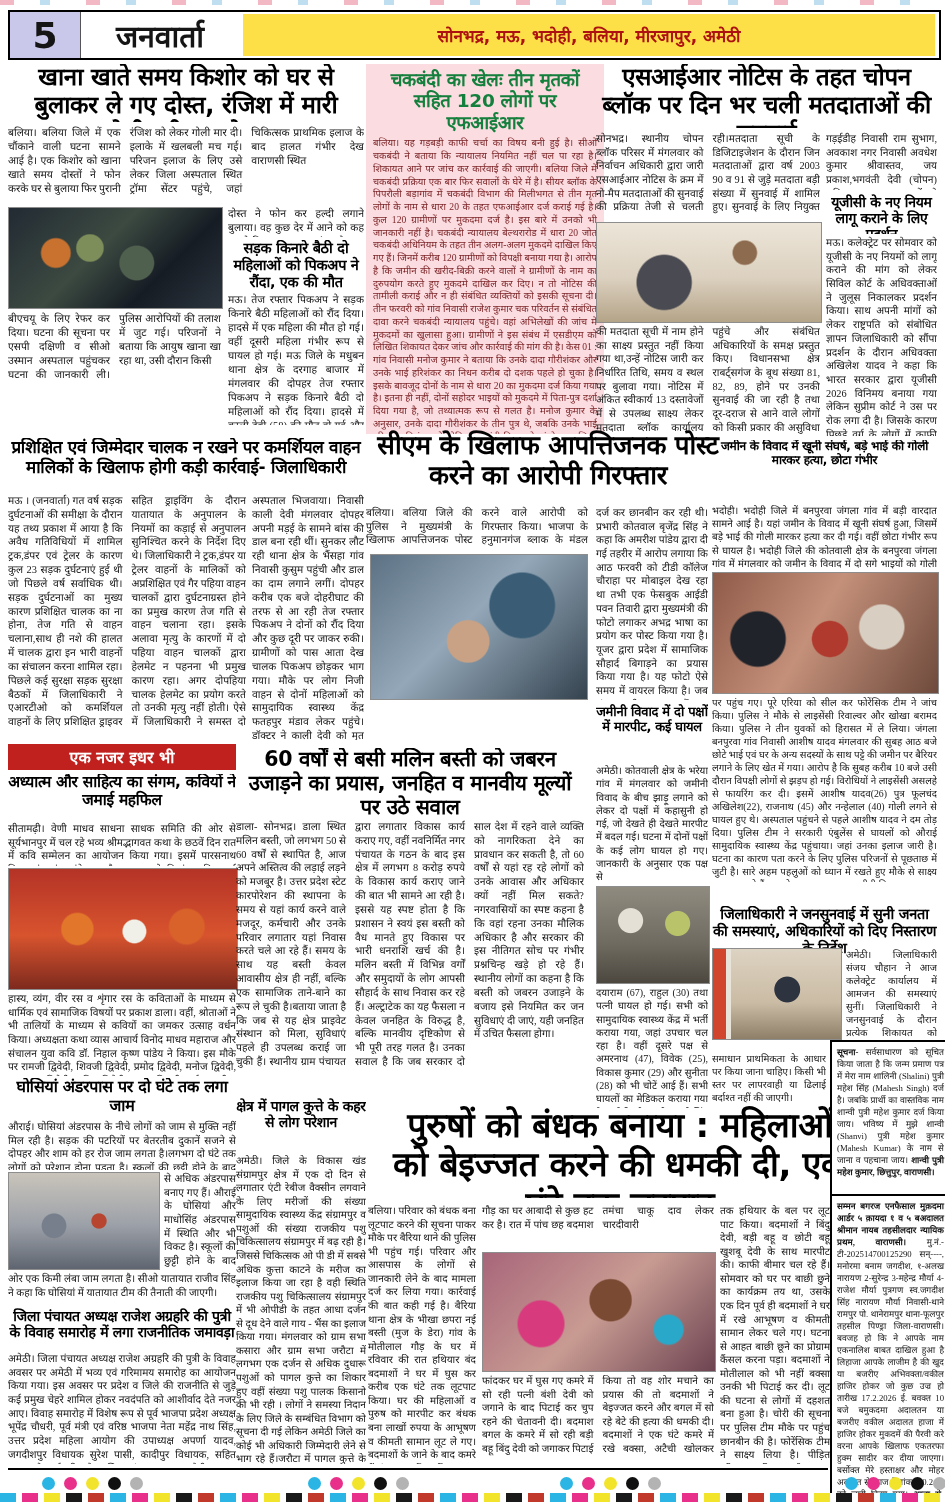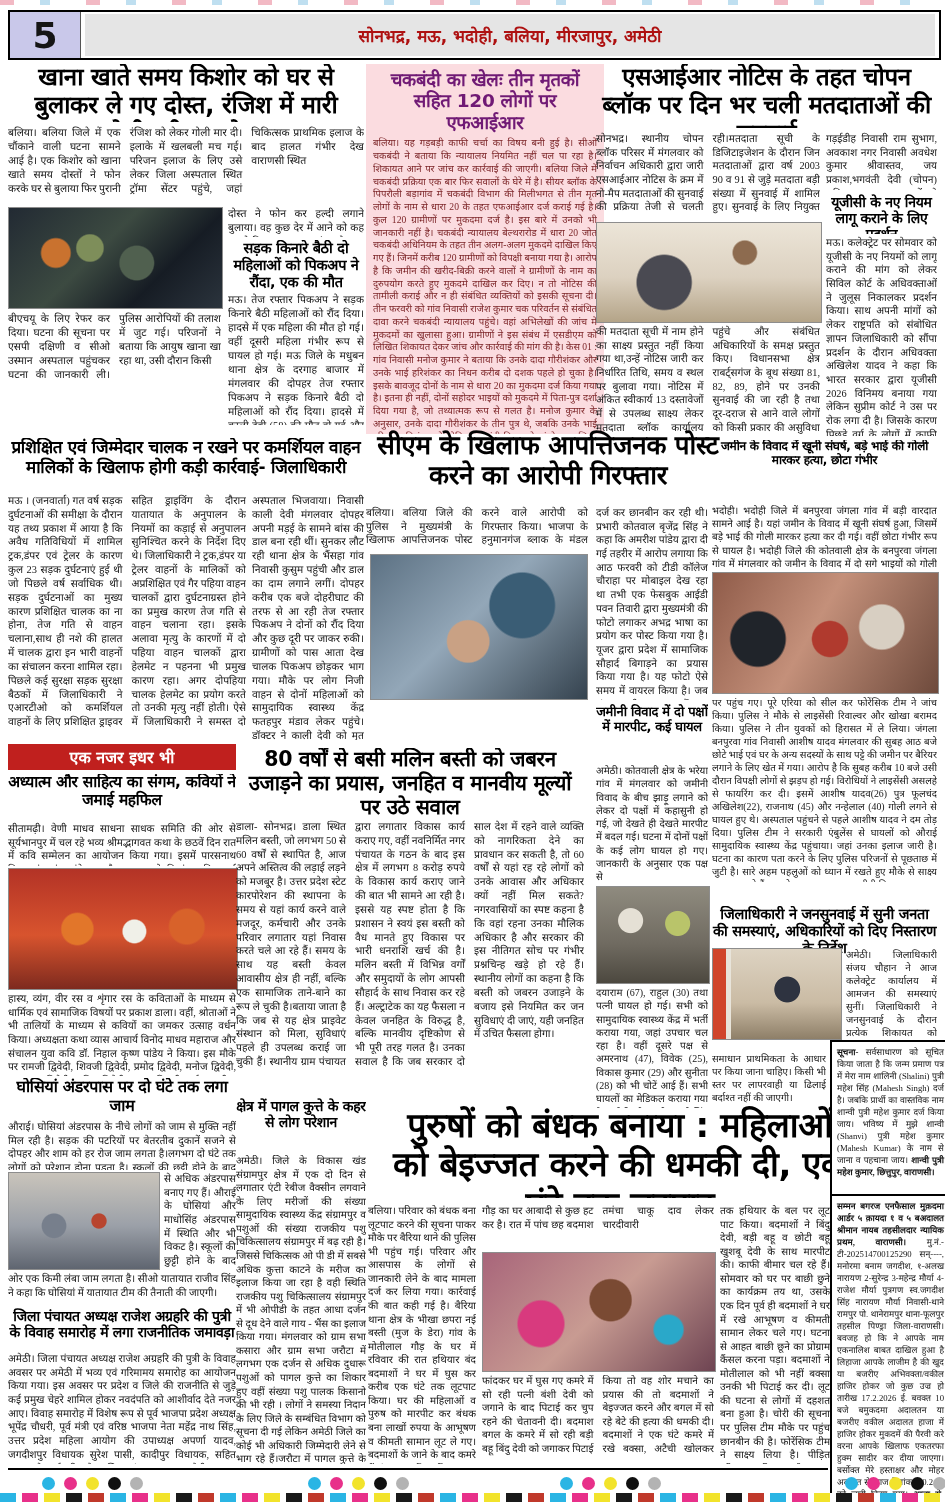--- a/index.html
+++ b/index.html
@@ -17,21 +17,21 @@
   .photo { border:1px solid #8d8d8d; }
 
   
   .masthead { left:8px; top:10px; width:929px; height:46px; border:2px solid #000;
               display:flex; align-items:stretch; background:#fff; }
   .pageno { width:70px; background:#c9c8ea; font-size:36px; font-weight:700;
             display:flex; align-items:center; justify-content:center;
             font-family:"DejaVu Sans",sans-serif; border-right:1px solid #555;}
   .brand { width:158px; display:flex; align-items:center; justify-content:center;
            font-size:30px; font-weight:700; font-family:"DejaVu Sans",sans-serif; }
-  .districts { flex:1; margin:2px 4px; background:#e5e5e5; color:#ae1111; font-weight:700;
+  .districts { flex:1; margin:2px 4px; background:#fde047; color:#ae1111; font-weight:700;
                font-size:17px; display:flex; align-items:center; justify-content:center;
                font-family:"DejaVu Sans",sans-serif; }
   .dateline { width:242px; margin:2px 0; background:#c9c8ea; font-weight:700; font-size:15px;
               display:flex; align-items:center; justify-content:center;
               font-family:"DejaVu Sans",sans-serif; }
 
   .pinkbox { background:#fbdce0; color:#7d2629; }
   .banner { background:#c0201e; color:#fff; font-weight:700; text-align:center;
             font-family:"DejaVu Sans",sans-serif; display:flex; align-items:center; justify-content:center; }
   .noticebox { border:2px solid #000; padding:4px 5px; font-size:8.7px; line-height:1.38;
@@ -89,20 +89,21 @@
     background:repeating-linear-gradient(90deg,#2ab5e4 0 16px,#ffffff 16px 22px,#e8308a 22px 38px,#ffffff 38px 44px,#f2e32b 44px 60px,#ffffff 60px 66px,#1a1a1a 66px 82px,#ffffff 82px 88px,#c0392b 88px 104px,#ffffff 104px 110px); }
   .rule { background:#000; }
 </style>
 </head>
 <body>
 
 <div class="abs topstrip"></div>
 
 <div class="abs masthead">
   <div class="pageno">5</div>
+  <div class="brand">जनवार्ता</div>
   <div class="districts">सोनभद्र, मऊ, भदोही, बलिया, मीरजापुर, अमेठी</div>
 </div>
 
 <div class="abs art-h" style="left:8px;top:64px;width:356px;height:58px;font-size:24px;">खाना खाते समय किशोर को घर से बुलाकर ले गए दोस्त, रंजिश में मारी गोली,,बीएचयू रेफर</div>
 <div class="abs body-txt cols3" style="left:8px;top:126px;width:356px;height:78px;font-size:10.5px;">बलिया। बलिया जिले में एक चौंकाने वाली घटना सामने आई है। एक किशोर को खाना खाते समय दोस्तों ने फोन करके घर से बुलाया फिर पुरानी रंजिश को लेकर गोली मार दी। इलाके में खलबली मच गई। परिजन इलाज के लिए उसे लेकर जिला अस्पताल स्थित ट्रॉमा सेंटर पहुंचे, जहां चिकित्सक प्राथमिक इलाज के बाद हालत गंभीर देख वाराणसी स्थित</div>
 <div class="abs photo ph-crime" style="left:8px;top:207px;width:213px;height:100px;"></div>
 <div class="abs body-txt cols2" style="left:8px;top:312px;width:213px;height:121px;font-size:10.5px;">बीएचयू के लिए रेफर कर दिया। घटना की सूचना पर एसपी दक्षिणी व सीओ उस्मान अस्पताल पहुंचकर घटना की जानकारी ली। पुलिस आरोपियों की तलाश में जुट गई। परिजनों ने बताया कि आयुष खाना खा रहा था, उसी दौरान किसी</div>
 
 <div class="abs" style="left:228px;top:207px;width:136px;height:227px;overflow:hidden;">
   <div class="body-txt" style="font-size:10.5px;height:30px;">दोस्त ने फोन कर हल्दी लगाने बुलाया। वह कुछ देर में आने को कह घर से निकला था। कृपाशंकर ने कहा कि एक युवक ने पुरानी रंजिश को लेकर धोखे से बुलाकर गोली मारने का मामला है। मामले की जांच पड़ताल कर आरोपियों की तलाश की जा रही है।</div>
@@ -123,30 +124,30 @@
 <div class="abs art-h" style="left:8px;top:1078px;width:228px;height:40px;font-size:16px;">घोसियां अंडरपास पर दो घंटे तक लगा जाम</div>
 <div class="abs body-txt" style="left:8px;top:1120px;width:228px;height:50px;font-size:10.3px;">औराई। घोसियां अंडरपास के नीचे लोगों को जाम से मुक्ति नहीं मिल रही है। सड़क की पटरियों पर बेतरतीब दुकानें सजने से दोपहर और शाम को हर रोज जाम लगता है।लगभग दो घंटे तक लोगों को परेशान होना पड़ता है। स्कूलों की छुट्टी होने के बाद बच्चे भी परेशान होते हैं। ऊंज से लेकर बाबूसराव तक हाईवे पर करीब 15</div>
 <div class="abs photo ph-jam" style="left:8px;top:1172px;width:150px;height:96px;"></div>
 <div class="abs body-txt" style="left:164px;top:1172px;width:72px;height:96px;font-size:10.3px;">से अधिक अंडरपास बनाए गए हैं। औराई के घोसियां और माधोसिंह अंडरपास में स्थिति और भी विकट है। स्कूलों की छुट्टी होने के बाद दोपहर में उतरी सर्विस लेन पर दोनों</div>
 <div class="abs body-txt" style="left:8px;top:1272px;width:228px;height:34px;font-size:10.3px;">ओर एक किमी लंबा जाम लगता है। सीओ यातायात राजीव सिंह ने कहा कि घोसियां में यातायात टीम की तैनाती की जाएगी।</div>
 
 <div class="abs art-h" style="left:8px;top:1308px;width:228px;height:42px;font-size:14px;">जिला पंचायत अध्यक्ष राजेश अग्रहरि की पुत्री के विवाह समारोह में लगा राजनीतिक जमावड़ा</div>
 <div class="abs body-txt" style="left:8px;top:1352px;width:228px;height:112px;font-size:10.3px;">अमेठी। जिला पंचायत अध्यक्ष राजेश अग्रहरि की पुत्री के विवाह अवसर पर अमेठी में भव्य एवं गरिमामय समारोह का आयोजन किया गया। इस अवसर पर प्रदेश व जिले की राजनीति से जुड़े कई प्रमुख चेहरे शामिल होकर नवदंपति को आशीर्वाद देते नजर आए। विवाह समारोह में विशेष रूप से पूर्व भाजपा प्रदेश अध्यक्ष भूपेंद्र चौधरी, पूर्व मंत्री एवं वरिष्ठ भाजपा नेता महेंद्र नाथ सिंह, उत्तर प्रदेश महिला आयोग की उपाध्यक्ष अपर्णा यादव, जगदीशपुर विधायक सुरेश पासी, कादीपुर विधायक, सहित जनपद के कई वरिष्ठ नेता, जिला पंचायत सदस्य, क्षेत्रीय प्रधान एवं गणमान्य नागरिक उपस्थित रहे। कार्यक्रम के दौरान अतिथियों ने परिवार को शुभकामनाएं दीं और आयोजन की भूरि-भूरि प्रशंसा की। समारोह में सामाजिक समरस्ता और राजनीतिक सौहार्द की झलक देखने को मिली, जहां विभिन्न दलों व वर्गों के लोगों ने एक मंच पर उपस्थित होकर अपनी सहभागिता निभाई।</div>
 
 <div class="abs pinkbox" style="left:366px;top:64px;width:224px;height:360px;padding:5px 7px;overflow:hidden;">
-  <div class="art-h" style="font-size:18.5px;color:#701a75;margin-bottom:4px;">चकबंदी का खेलः तीन मृतकों सहित 120 लोगों पर एफआईआर</div>
+  <div class="art-h" style="font-size:18.5px;color:#15803d;margin-bottom:4px;">चकबंदी का खेलः तीन मृतकों सहित 120 लोगों पर एफआईआर</div>
   <div class="body-txt" style="font-size:9.6px;height:300px;">बलिया। यह गड़बड़ी काफी चर्चा का विषय बनी हुई है। सीओ चकबंदी ने बताया कि न्यायालय नियमित नहीं चल पा रहा है। शिकायत आने पर जांच कर कार्रवाई की जाएगी। बलिया जिले में चकबंदी प्रक्रिया एक बार फिर सवालों के घेरे में है। सीयर ब्लॉक के पिपरौली बड़ागांव में चकबंदी विभाग की मिलीभगत से तीन मृत लोगों के नाम से धारा 20 के तहत एफआईआर दर्ज कराई गई है। कुल 120 ग्रामीणों पर मुकदमा दर्ज है। इस बारे में उनको भी जानकारी नहीं है। चकबंदी न्यायालय बेल्थरारोड में धारा 20 जोत चकबंदी अधिनियम के तहत तीन अलग-अलग मुकदमे दाखिल किए गए हैं। जिनमें करीब 120 ग्रामीणों को विपक्षी बनाया गया है। आरोप है कि जमीन की खरीद-बिक्री करने वालों ने ग्रामीणों के नाम का दुरुपयोग करते हुए मुकदमे दाखिल कर दिए। न तो नोटिस की तामीली कराई और न ही संबंधित व्यक्तियों को इसकी सूचना दी। तीन फरवरी को गांव निवासी राजेश कुमार चक परिवर्तन से संबंधित दावा करने चकबंदी न्यायालय पहुंचे। वहां अभिलेखों की जांच में मुकदमों का खुलासा हुआ। ग्रामीणों ने इस संबंध में एसडीएम को लिखित शिकायत देकर जांच और कार्रवाई की मांग की है। केस 01 : गांव निवासी मनोज कुमार ने बताया कि उनके दादा गौरीशंकर और उनके भाई हरिशंकर का निधन करीब दो दशक पहले हो चुका है। इसके बावजूद दोनों के नाम से धारा 20 का मुकदमा दर्ज किया गया है। इतना ही नहीं, दोनों सहोदर भाइयों को मुकदमे में पिता-पुत्र दर्शा दिया गया है, जो तथ्यात्मक रूप से गलत है। मनोज कुमार के अनुसार, उनके दादा गौरीशंकर के तीन पुत्र थे, जबकि उनके भाई हरिशंकर निसंतान थे, लेकिन चकबंदी विभाग के संशोधन तालिका में पूरी वंशावली गलत दर्ज कर दी गई। केस 02 : चकबंदी न्यायालय बेल्थरारोड में भूमि विवाद को लेकर रईसुन पत्नी निजामुद्दीन के नाम से धारा 20 का मुकदमा दाखिल किया गया है, जिसमें सालिहा खातून, केबी, सईद खातून, सीमा, मोहम्मद मोहसिन, मोहम्मद अहसन, बनारसी, महेंद्र, गौरीशंकर, अमीरचंद, कपूरचंद समेत कुल 39 लोगों को विपक्षी बनाया गया है। जबकि वादी रईसुन का कहना है कि उन्हें इस मुकदमे की कोई जानकारी ही नहीं। उन्होंने एसडीएम को दिए गए शिकायती पत्र में आरोप लगाया है कि भूमाफिया से सांठगांठ कर फर्जी मुकदमा दर्ज कराया। केस 03 : पिपरौली बड़ागांव की शबनम बेगम पत्नी अशफाक अहमद और इशरत बानो पत्नी स्व.मोहम्मद जमीर के नाम से भी धारा 20 के तहत अलग-अलग मुकदमे दाखिल किए गए हैं। दोनों मामलों में 39-39 लोगों को विपक्षी बनाया गया है।</div>
 </div>
 
 <div class="abs art-h" style="left:376px;top:430px;width:344px;height:72px;font-size:26px;">सीएम के खिलाफ आपत्तिजनक पोस्ट करने का आरोपी गिरफ्तार</div>
 <div class="abs body-txt cols2" style="left:366px;top:506px;width:222px;height:44px;font-size:10.3px;">बलिया। बलिया जिले की पुलिस ने मुख्यमंत्री के खिलाफ आपत्तिजनक पोस्ट करने वाले आरोपी को गिरफ्तार किया। भाजपा के हनुमानगंज ब्लाक के मंडल महामंत्री अमरीश पांडेय की शिकायत पर सोशल मीडिया पर प्रदेश के मुख्यमंत्री के खिलाफ आपत्तिजनक</div>
 <div class="abs photo ph-cuffs" style="left:370px;top:554px;width:216px;height:144px;"></div>
 <div class="abs body-txt" style="left:596px;top:506px;width:112px;height:194px;font-size:10.3px;">दर्ज कर छानबीन कर रही थी। प्रभारी कोतवाल बृजेंद्र सिंह ने कहा कि अमरीश पांडेय द्वारा दी गई तहरीर में आरोप लगाया कि आठ फरवरी को टीडी कॉलेज चौराहा पर मोबाइल देख रहा था तभी एक फेसबुक आईडी पवन तिवारी द्वारा मुख्यमंत्री की फोटो लगाकर अभद्र भाषा का प्रयोग कर पोस्ट किया गया है। यूजर द्वारा प्रदेश में सामाजिक सौहार्द बिगाड़ने का प्रयास किया गया है। यह फोटो ऐसे समय में वायरल किया है। जब संगम नगरी प्रयागराज में माघ मेला स्नान लगा हुआ था, जहां करोड़ों लोग आस्था की डुबकी लगा रहे थे और कुछ लोगो द्वारा संगम की भव्यता को हानि पहुंचाने के लिए कई तरह के हथकंडे अपनाकर एआई विडियो-फोटो से सरकार को बदनाम कर रहे थे।</div>
 
-<div class="abs art-h" style="left:236px;top:748px;width:348px;height:68px;font-size:20.5px;">80 वर्षों से बसी मलिन बस्ती को जबरन उजाड़ने का प्रयास, जनहित व मानवीय मूल्यों पर उठे सवाल</div>
+<div class="abs art-h" style="left:236px;top:748px;width:348px;height:68px;font-size:20.5px;">60 वर्षों से बसी मलिन बस्ती को जबरन उजाड़ने का प्रयास, जनहित व मानवीय मूल्यों पर उठे सवाल</div>
 <div class="abs body-txt cols3" style="left:236px;top:820px;width:348px;height:272px;font-size:10.4px;">डाला- सोनभद्र। डाला स्थित मलिन बस्ती, जो लगभग 50 से 60 वर्षों से स्थापित है, आज अपने अस्तित्व की लड़ाई लड़ने को मजबू्र है। उत्तर प्रदेश स्टेट कारपोरेशन की स्थापना के समय से यहां कार्य करने वाले मजदूर, कर्मचारी और उनके परिवार लगातार यहां निवास करते चले आ रहे हैं। समय के साथ यह बस्ती केवल आवासीय क्षेत्र ही नहीं, बल्कि एक सामाजिक ताने-बाने का रूप ले चुकी है।बताया जाता है कि जब से यह क्षेत्र प्राइवेट संस्थान को मिला, सुविधाएं पहले ही उपलब्ध कराई जा चुकी हैं। स्थानीय ग्राम पंचायत द्वारा लगातार विकास कार्य कराए गए, वहीं नवनिर्मित नगर पंचायत के गठन के बाद इस क्षेत्र में लगभग 8 करोड़ रुपये के विकास कार्य कराए जाने की बात भी सामने आ रही है। इससे यह स्पष्ट होता है कि प्रशासन ने स्वयं इस बस्ती को वैध मानते हुए विकास पर भारी धनराशि खर्च की है। मलिन बस्ती में विभिन्न वर्गों और समुदायों के लोग आपसी सौहार्द के साथ निवास कर रहे हैं। अल्ट्राटेक का यह फैसला न केवल जनहित के विरुद्ध है, बल्कि मानवीय दृष्टिकोण से भी पूरी तरह गलत है। उनका सवाल है कि जब सरकार दो साल देश में रहने वाले व्यक्ति को नागरिकता देने का प्रावधान कर सकती है, तो 60 वर्षों से यहां रह रहे लोगों को उनके आवास और अधिकार क्यों नहीं मिल सकते? नगरवासियों का स्पष्ट कहना है कि वहां रहना उनका मौलिक अधिकार है और सरकार की इस नीतिगत सोच पर गंभीर प्रश्नचिन्ह खड़े हो रहे हैं। स्थानीय लोगों का कहना है कि बस्ती को जबरन उजाड़ने के बजाय इसे नियमित कर जन सुविधाएं दी जाएं, यही जनहित में उचित फैसला होगा।</div>
 
 <div class="abs art-h" style="left:236px;top:1098px;width:130px;height:52px;font-size:14px;">क्षेत्र में पागल कुत्ते के कहर से लोग परेशान</div>
 <div class="abs body-txt" style="left:236px;top:1154px;width:130px;height:310px;font-size:10.2px;">अमेठी। जिले के विकास खंड संग्रामपुर क्षेत्र में एक दो दिन से लगातार एंटी रेबीज वैक्सीन लगवाने के लिए मरीजों की संख्या सामुदायिक स्वास्थ्य केंद्र संग्रामपुर व पशुओं की संख्या राजकीय पशु चिकित्सालय संग्रामपुर में बढ़ रही है। जिससे चिकित्सक ओ पी डी में सबसे अधिक कुत्ता काटने के मरीज का इलाज किया जा रहा है वही स्थिति राजकीय पशु चिकित्सालय संग्रामपुर में भी ओपीडी के तहत आधा दर्जन से दूध देने वाले गाय - भैंस का इलाज किया गया। मंगलवार को ग्राम सभा कसारा और ग्राम सभा जरौटा में लगभग एक दर्जन से अधिक दुधारू पशुओं को पागल कुत्ते का शिकार हुए वहीं संख्या पशु पालक किसानो की भी रही । लोगों ने समस्या निदान के लिए जिले के सम्बंधित विभाग को सूचना दी गई लेकिन अमेठी जिले का कोई भी अधिकारी जिम्मेदारी लेने से भाग रहे हैं।जरौटा में पागल कुत्ते के काटने का शिकार हुए मनोज वीरू आशा राम गौतम,और उनके पशुओं को काटने पर उन्होंने कहा कि संग्रामपुर क्षेत्र आवारा व पागल कुत्ते के काटने का आतंक बढ़ता जा रहा है। लेकिन किसी भी विभाग मामले को लेकर दूर भाग रहा है।दीपक दूबे कसारा का कहना है।</div>
 
 <div class="abs art-h" style="left:388px;top:1106px;width:464px;height:92px;font-size:34px;">पुरुषों को बंधक बनाया : महिलाओं को बेइज्जत करने की धमकी दी, एक घंटे तक लूटपाट</div>
 <div class="abs body-txt" style="left:368px;top:1204px;width:108px;height:260px;font-size:10.2px;">बलिया। परिवार को बंधक बना लूटपाट करने की सूचना पाकर मौके पर बैरिया थाने की पुलिस भी पहुंच गई। परिवार और आसपास के लोगों से जानकारी लेने के बाद मामला दर्ज कर लिया गया। कार्रवाई की बात कही गई है। बैरिया थाना क्षेत्र के भीखा छपरा नई बस्ती (मुज के डेरा) गांव के मोतीलाल गौड़ के घर में रविवार की रात हथियार बंद बदमाशों ने घर में घुस कर करीब एक घंटे तक लूटपाट किया। घर की महिलाओं व पुरुष को मारपीट कर बंधक बना लाखों रुपया के आभूषण व कीमती सामान लूट ले गए। बदमाशों के जाने के बाद कमरे में बंद एक महिला निकल कर शोर गुल की तो आसपास के लोगों को घटना की जानकारी हुई। सूचना पर पहुंची पुलिस ने मामले की छानबीन कर बदमाशों की तलाश में जुट गई। फोरेंसिक टीम ने घटना स्थल पर साक्ष्य जुटाया। भीखा छपरा नई बस्ती (मुज के डेरा) में मोतीलाल</div>
 <div class="abs body-txt cols2" style="left:482px;top:1204px;width:232px;height:44px;font-size:10.2px;">गौड़ का घर आबादी से कुछ हट कर है। रात में पांच छह बदमाश तमंचा चाकू दाव लेकर चारदीवारी</div>
 <div class="abs photo ph-loot" style="left:482px;top:1252px;width:232px;height:118px;"></div>
 <div class="abs body-txt cols2" style="left:482px;top:1374px;width:232px;height:90px;font-size:10.2px;">फांदकर घर में घुस गए कमरे में सो रही पत्नी बंशी देवी को जगाने के बाद पिटाई कर चुप रहने की चेतावनी दी। बदमाश बगल के कमरे में सो रही बड़ी बहू बिंदु देवी को जगाकर पिटाई किया तो वह शोर मचाने का प्रयास की तो बदमाशों ने बेइज्जत करने और बगल में सो रहे बेटे की हत्या की धमकी दी। बदमाशों ने एक घंटे कमरे में रखे बक्सा, अटैची खोलकर सोने चांदी के आभूषण, कीमती सामान, बक्सा में रखे बर्तन लूट कर ले गए। घटना का विरोध करने पर गृहस्वामी मोतीलाल गौड़ 70 वर्ष को भी बदमाशों ने पिटाई कर दी। बदमाशों के जाने के करीब आधे घंटे बाद बिंदु देवी खिड़की के रास्ते बाहर निकली और छत पर जाकर शोर मचाना शुरू किया।गांव</div>

